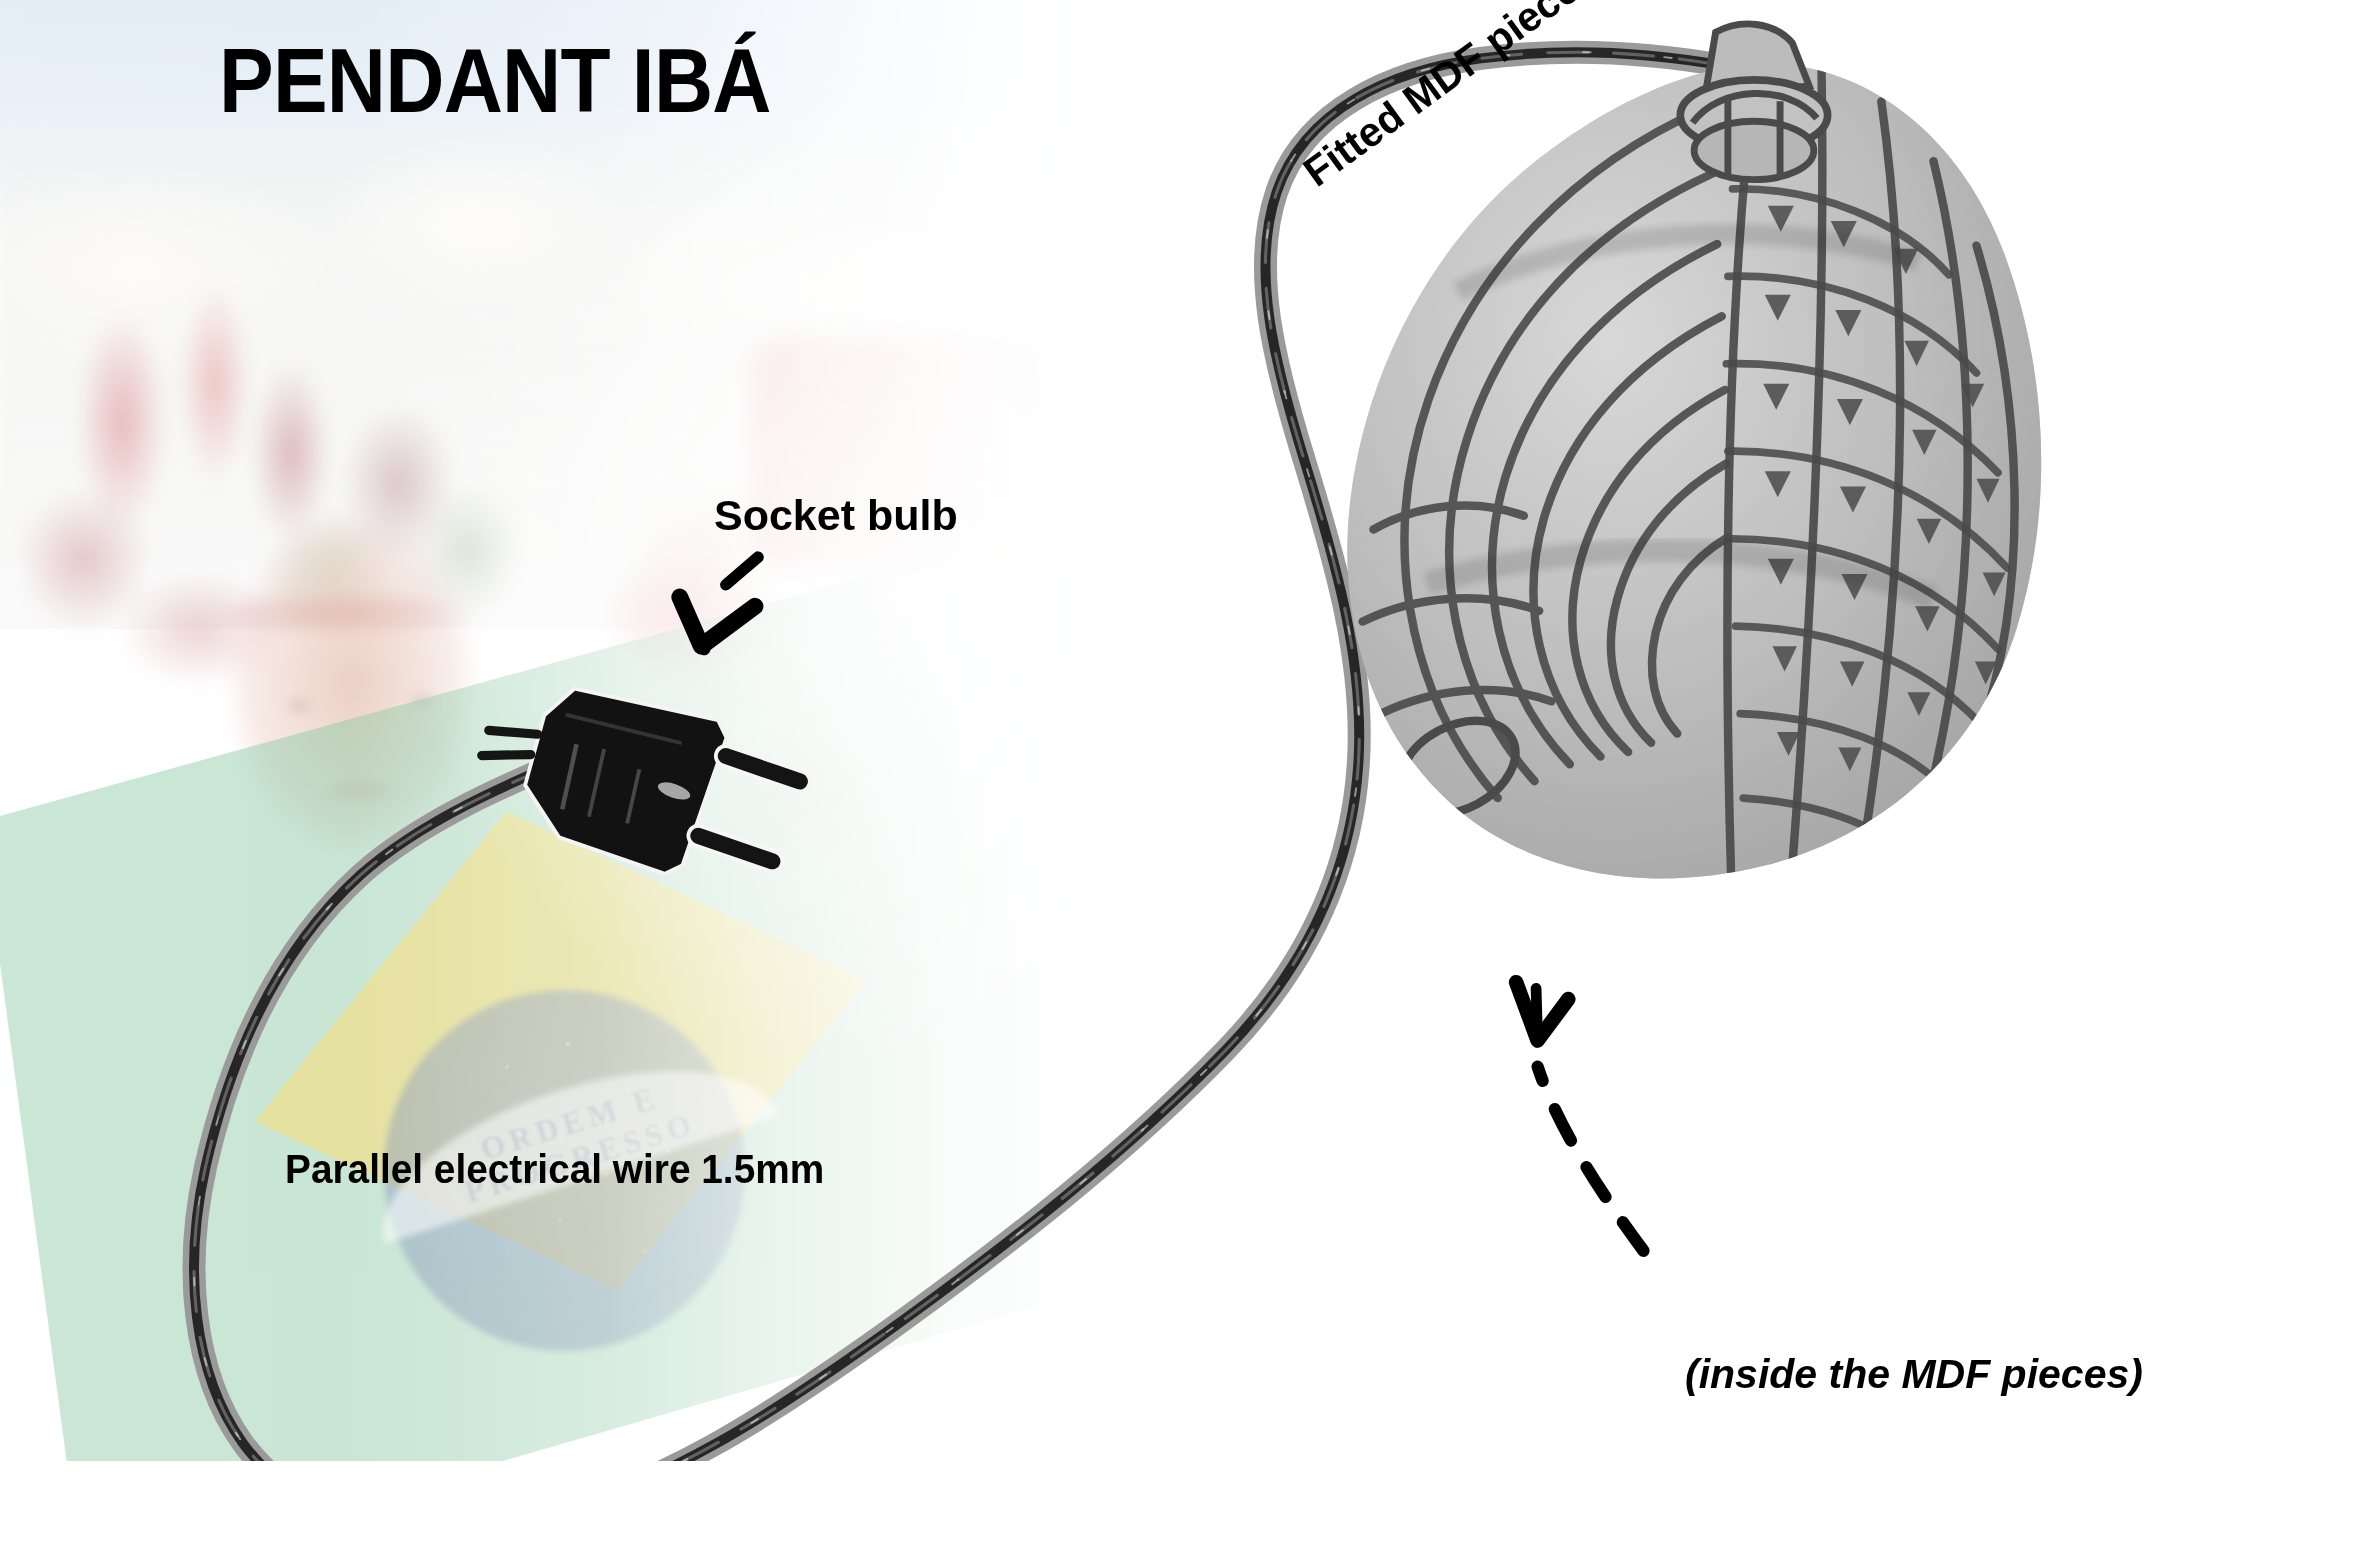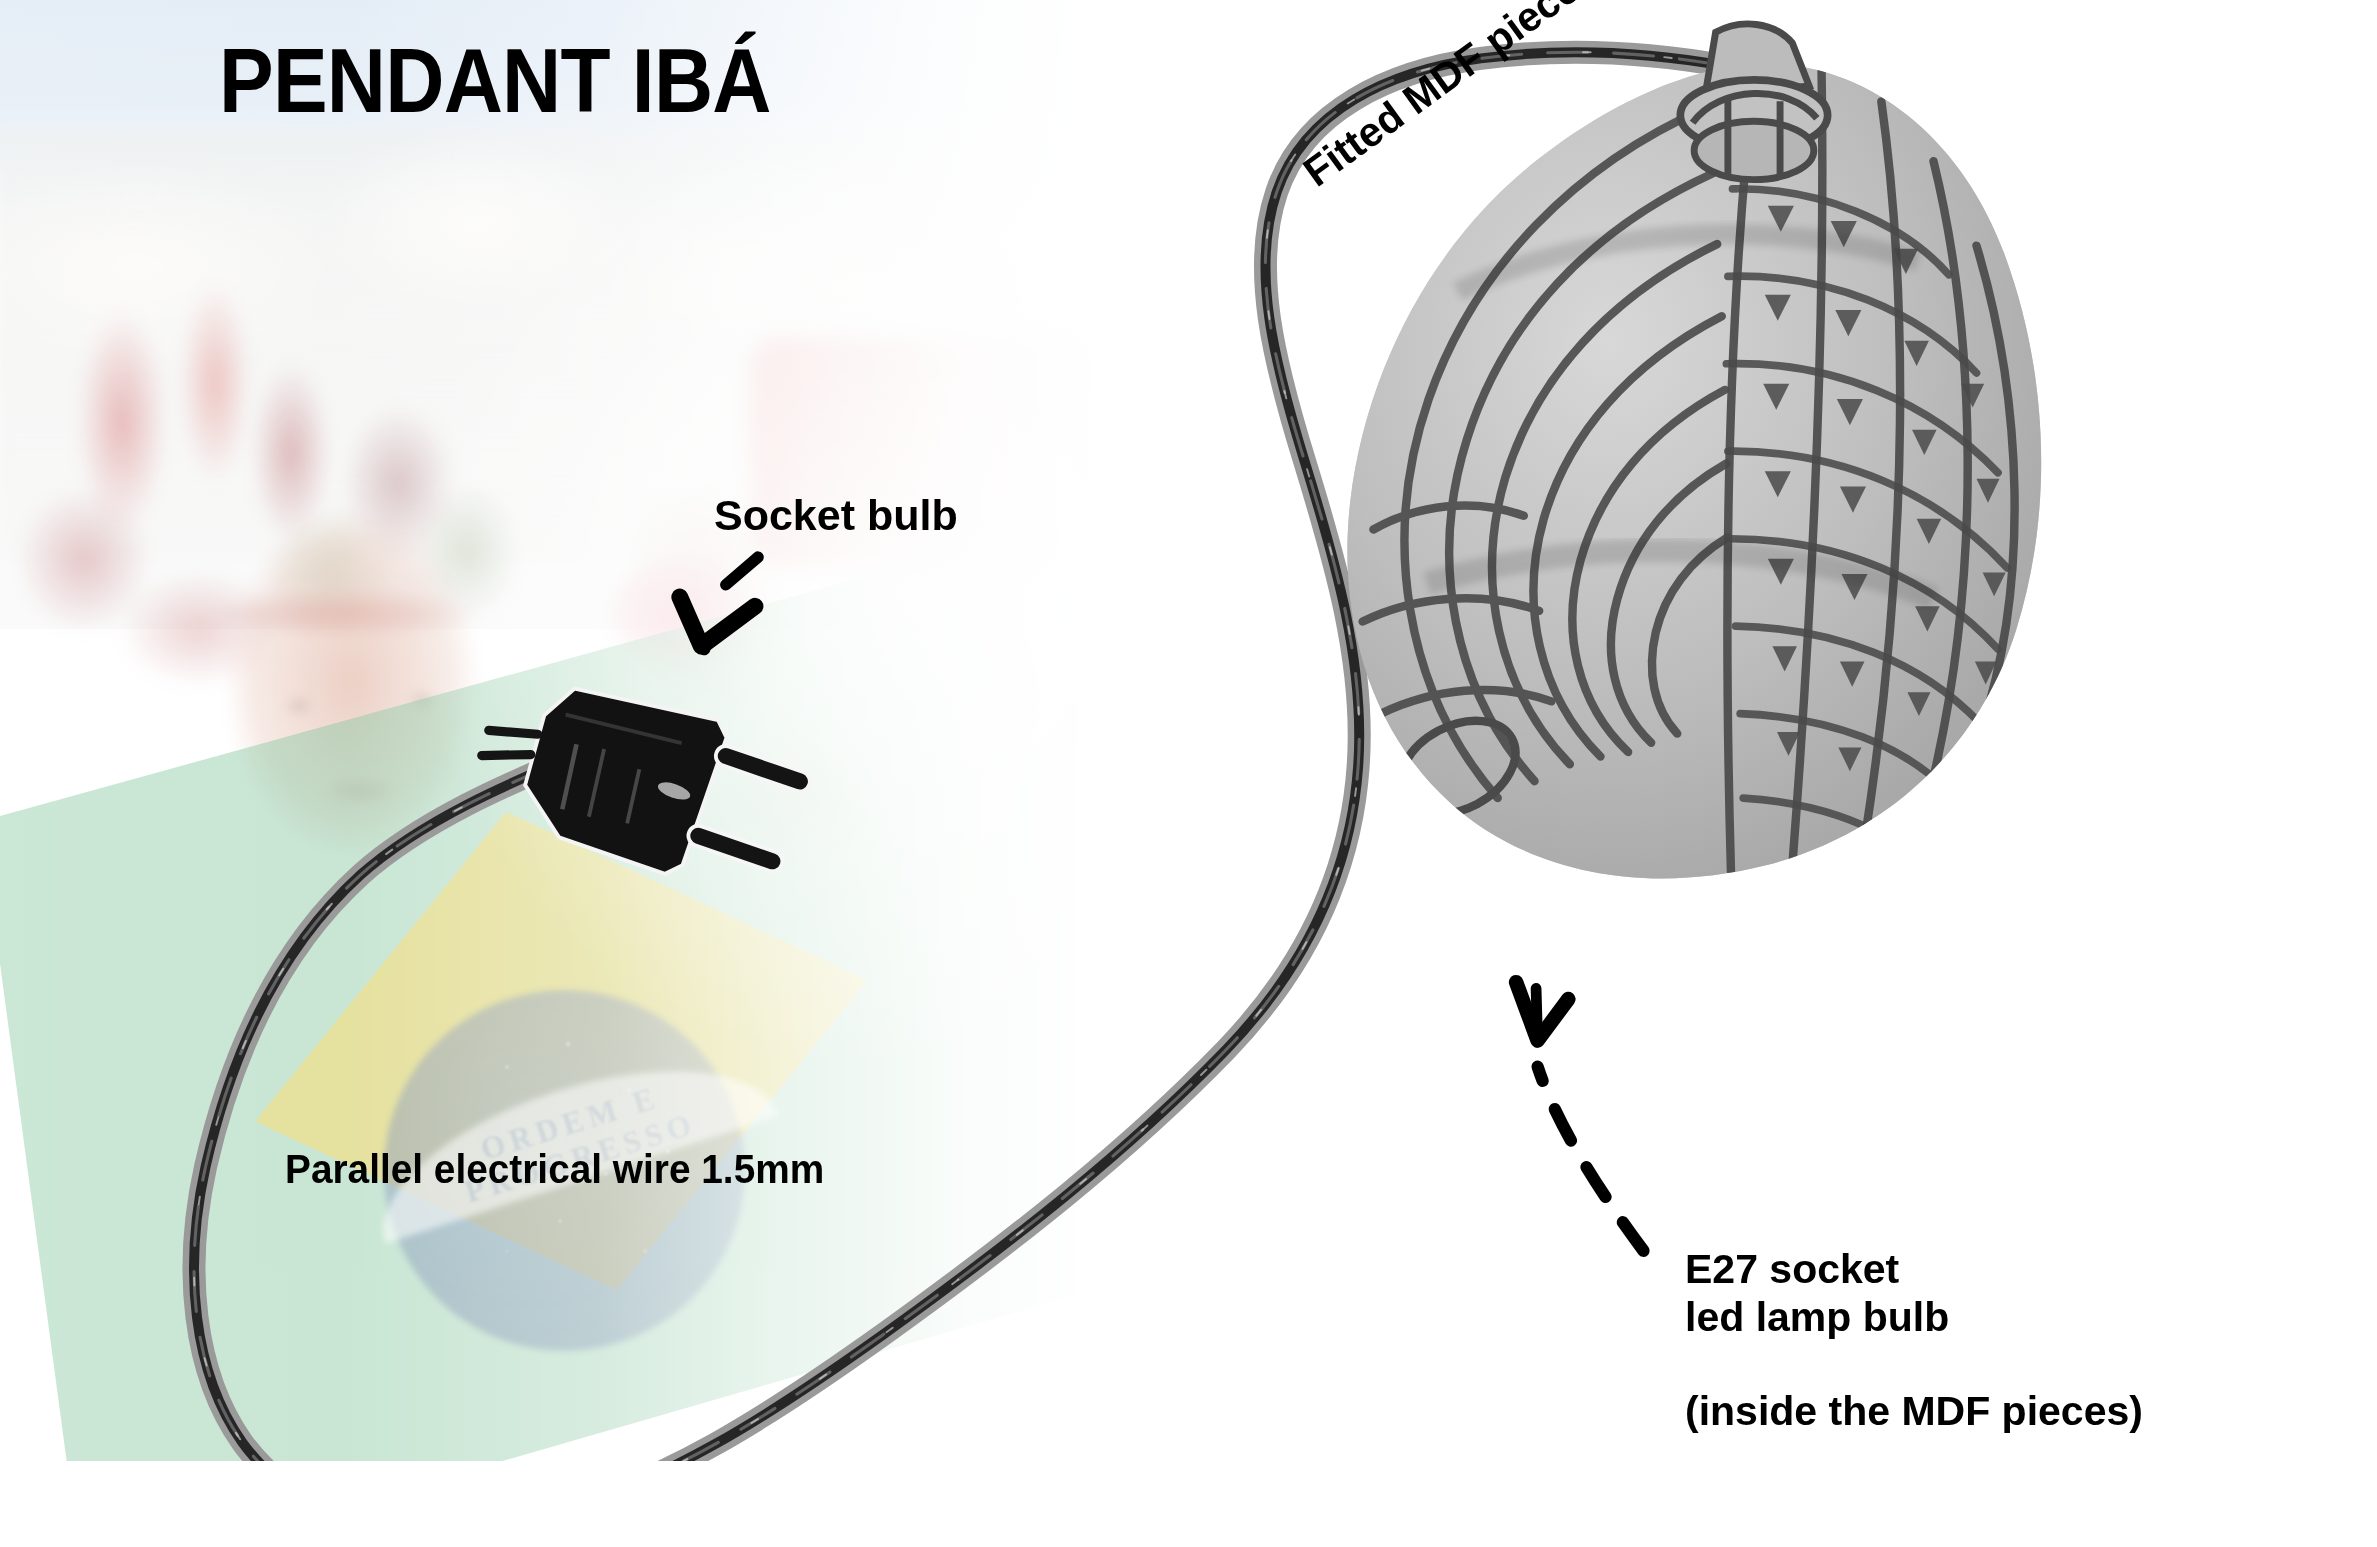--- a/index.html
+++ b/index.html
@@ -163,21 +163,21 @@
 
   
   .callout{position:absolute;color:#000;font-weight:700;white-space:nowrap;}
   #lbl-socket{left:714px;top:491px;font-size:43px;}
   #lbl-wire{left:285px;top:1147px;font-size:40px;transform:scaleX(.97);transform-origin:left top;}
   #lbl-mdf{
     left:1295px;top:158px;font-size:41px;
     transform:rotate(-36deg);transform-origin:left top;
   }
   #lbl-e27{left:1685px;top:1245px;font-size:41px;line-height:1.18;}
-  #lbl-inside{left:1685px;top:1388px;font-size:41px;}
+  #lbl-inside{left:1685px;top:1351px;font-size:41px;font-style:italic;}
 
   
   #art{position:absolute;left:0;top:0;width:2377px;height:1547px;}
 </style>
 </head>
 <body>
 
 <div id="stage">
 
   <div id="photo">
@@ -393,21 +393,17 @@
   </svg>
 
   <div id="title">PENDANT IBÁ</div>
 
   <div class="callout" id="lbl-socket">Socket bulb</div>
 
   <div class="callout" id="lbl-wire">Parallel electrical wire 1.5mm</div>
 
   <div class="callout" id="lbl-mdf">Fitted MDF pieces</div>
 
-  <div class="callout" id="lbl-e27">
-    <div>E27 socket</div>
-    <div>led lamp bulb</div>
-  </div>
 
   <div class="callout" id="lbl-inside">(inside the MDF pieces)</div>
 
 </div>
 
 
 </body></html>

